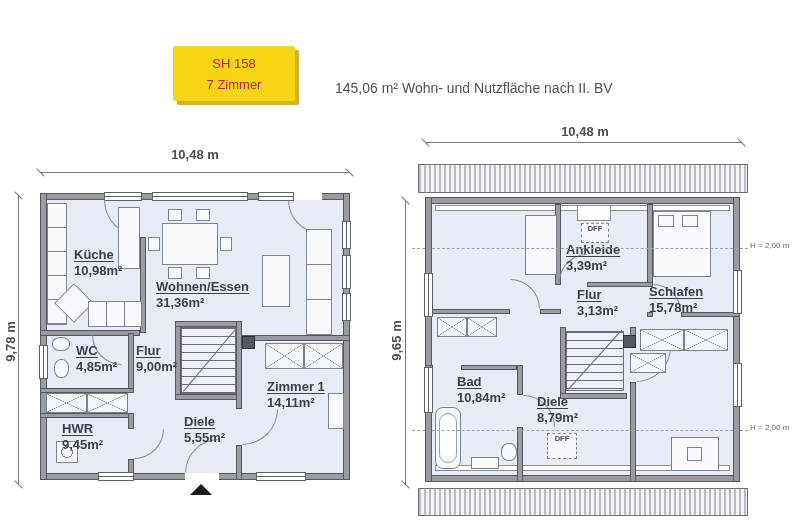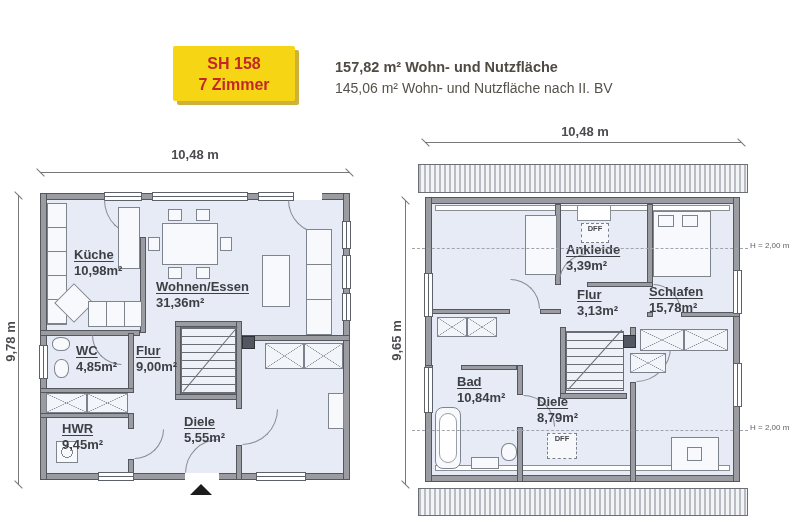--- a/index.html
+++ b/index.html
@@ -7,21 +7,21 @@
     --floor:#e7ebf5; --wall-fill:#9b9ba2; --wall-edge:#54575e;
     --line:#858b94; --text-dark:#3d3f44; --text-gray:#55524b; --dim:#77777c;
   }
   *{box-sizing:border-box;margin:0;padding:0}
   body{font-family:"Liberation Sans",sans-serif;background:#fff}
   .canvas{position:relative;width:800px;height:528px;background:#fff;overflow:hidden}
   
   .badge{position:absolute;left:173px;top:46px;width:122px;height:55px;background:var(--badge-yellow);
          box-shadow:4px 4px 0 var(--badge-shadow);display:flex;flex-direction:column;justify-content:center;
          align-items:center;border-radius:2px}
-  .badge div{font-size:16px;font-weight:bold;color:var(--badge-red);line-height:21px}
+  .badge div{font-size:13px;font-weight:normal;color:var(--badge-red);line-height:21px}
   .hdr-bold{position:absolute;left:335px;top:59px;font-size:14.5px;font-weight:bold;color:#4f4b43}
   .hdr-sub{position:absolute;left:335px;top:80px;font-size:14px;color:var(--text-gray)}
   
   .plan{position:absolute;background:var(--floor)}
   .w{position:absolute;background:var(--wall-fill);border:1px solid var(--wall-edge)}
   .win-h{position:absolute;background:linear-gradient(#5d616a,#5d616a) center/100% 1px no-repeat,#fff;border:1px solid #5d616a}
   .win-v{position:absolute;background:linear-gradient(#5d616a,#5d616a) center/1px 100% no-repeat,#fff;border:1px solid #5d616a}
   .gap{position:absolute;background:#fff}
   .furn{position:absolute;background:#f7f9fd;border:1px solid #7e848d}
   .xbox{position:absolute;border:1px solid #7c828b;background-color:#f2f5fa;
@@ -59,21 +59,20 @@
 </style>
 </head>
 <body>
 
 <div class="canvas">
 
   <div class="badge">
     <div>SH 158</div>
     <div>7 Zimmer</div>
   </div>
-  <div class="hdr-bold">157,82 m² Wohn- und Nutzfläche</div>
   <div class="hdr-sub">145,06 m² Wohn- und Nutzfläche nach II. BV</div>
 
   <div class="dim-label" style="left:155px;top:147px;width:80px">10,48 m</div>
   <div class="dim-line-h" style="left:40px;top:172px;width:310px">
       <span class="tick t1"></span>
       <span class="tick t2"></span>
     </div>
   <div class="dim-label" style="left:-18px;top:334px;width:56px;transform:rotate(-90deg)">9,78 m</div>
   <div class="dim-line-v" style="left:18px;top:195px;height:290px">
       <span class="tick t1"></span>
@@ -154,20 +153,24 @@
       <div class="rarea">31,36m²</div>
     </div>
     <div class="room" style="left:36px;top:150px">
       <div class="rname">WC</div>
       <div class="rarea">4,85m²</div>
     </div>
     <div class="room" style="left:96px;top:150px">
       <div class="rname">Flur</div>
       <div class="rarea">9,00m²</div>
     </div>
+    <div class="room" style="left:227px;top:186px">
+      <div class="rname">Zimmer 1</div>
+      <div class="rarea">14,11m²</div>
+    </div>
     <div class="room" style="left:144px;top:221px">
       <div class="rname">Diele</div>
       <div class="rarea">5,55m²</div>
     </div>
     <div class="room" style="left:22px;top:228px">
       <div class="rname">HWR</div>
       <div class="rarea">9,45m²</div>
     </div>
   </div>
   <div class="tri" style="left:190px;top:484px"></div>

